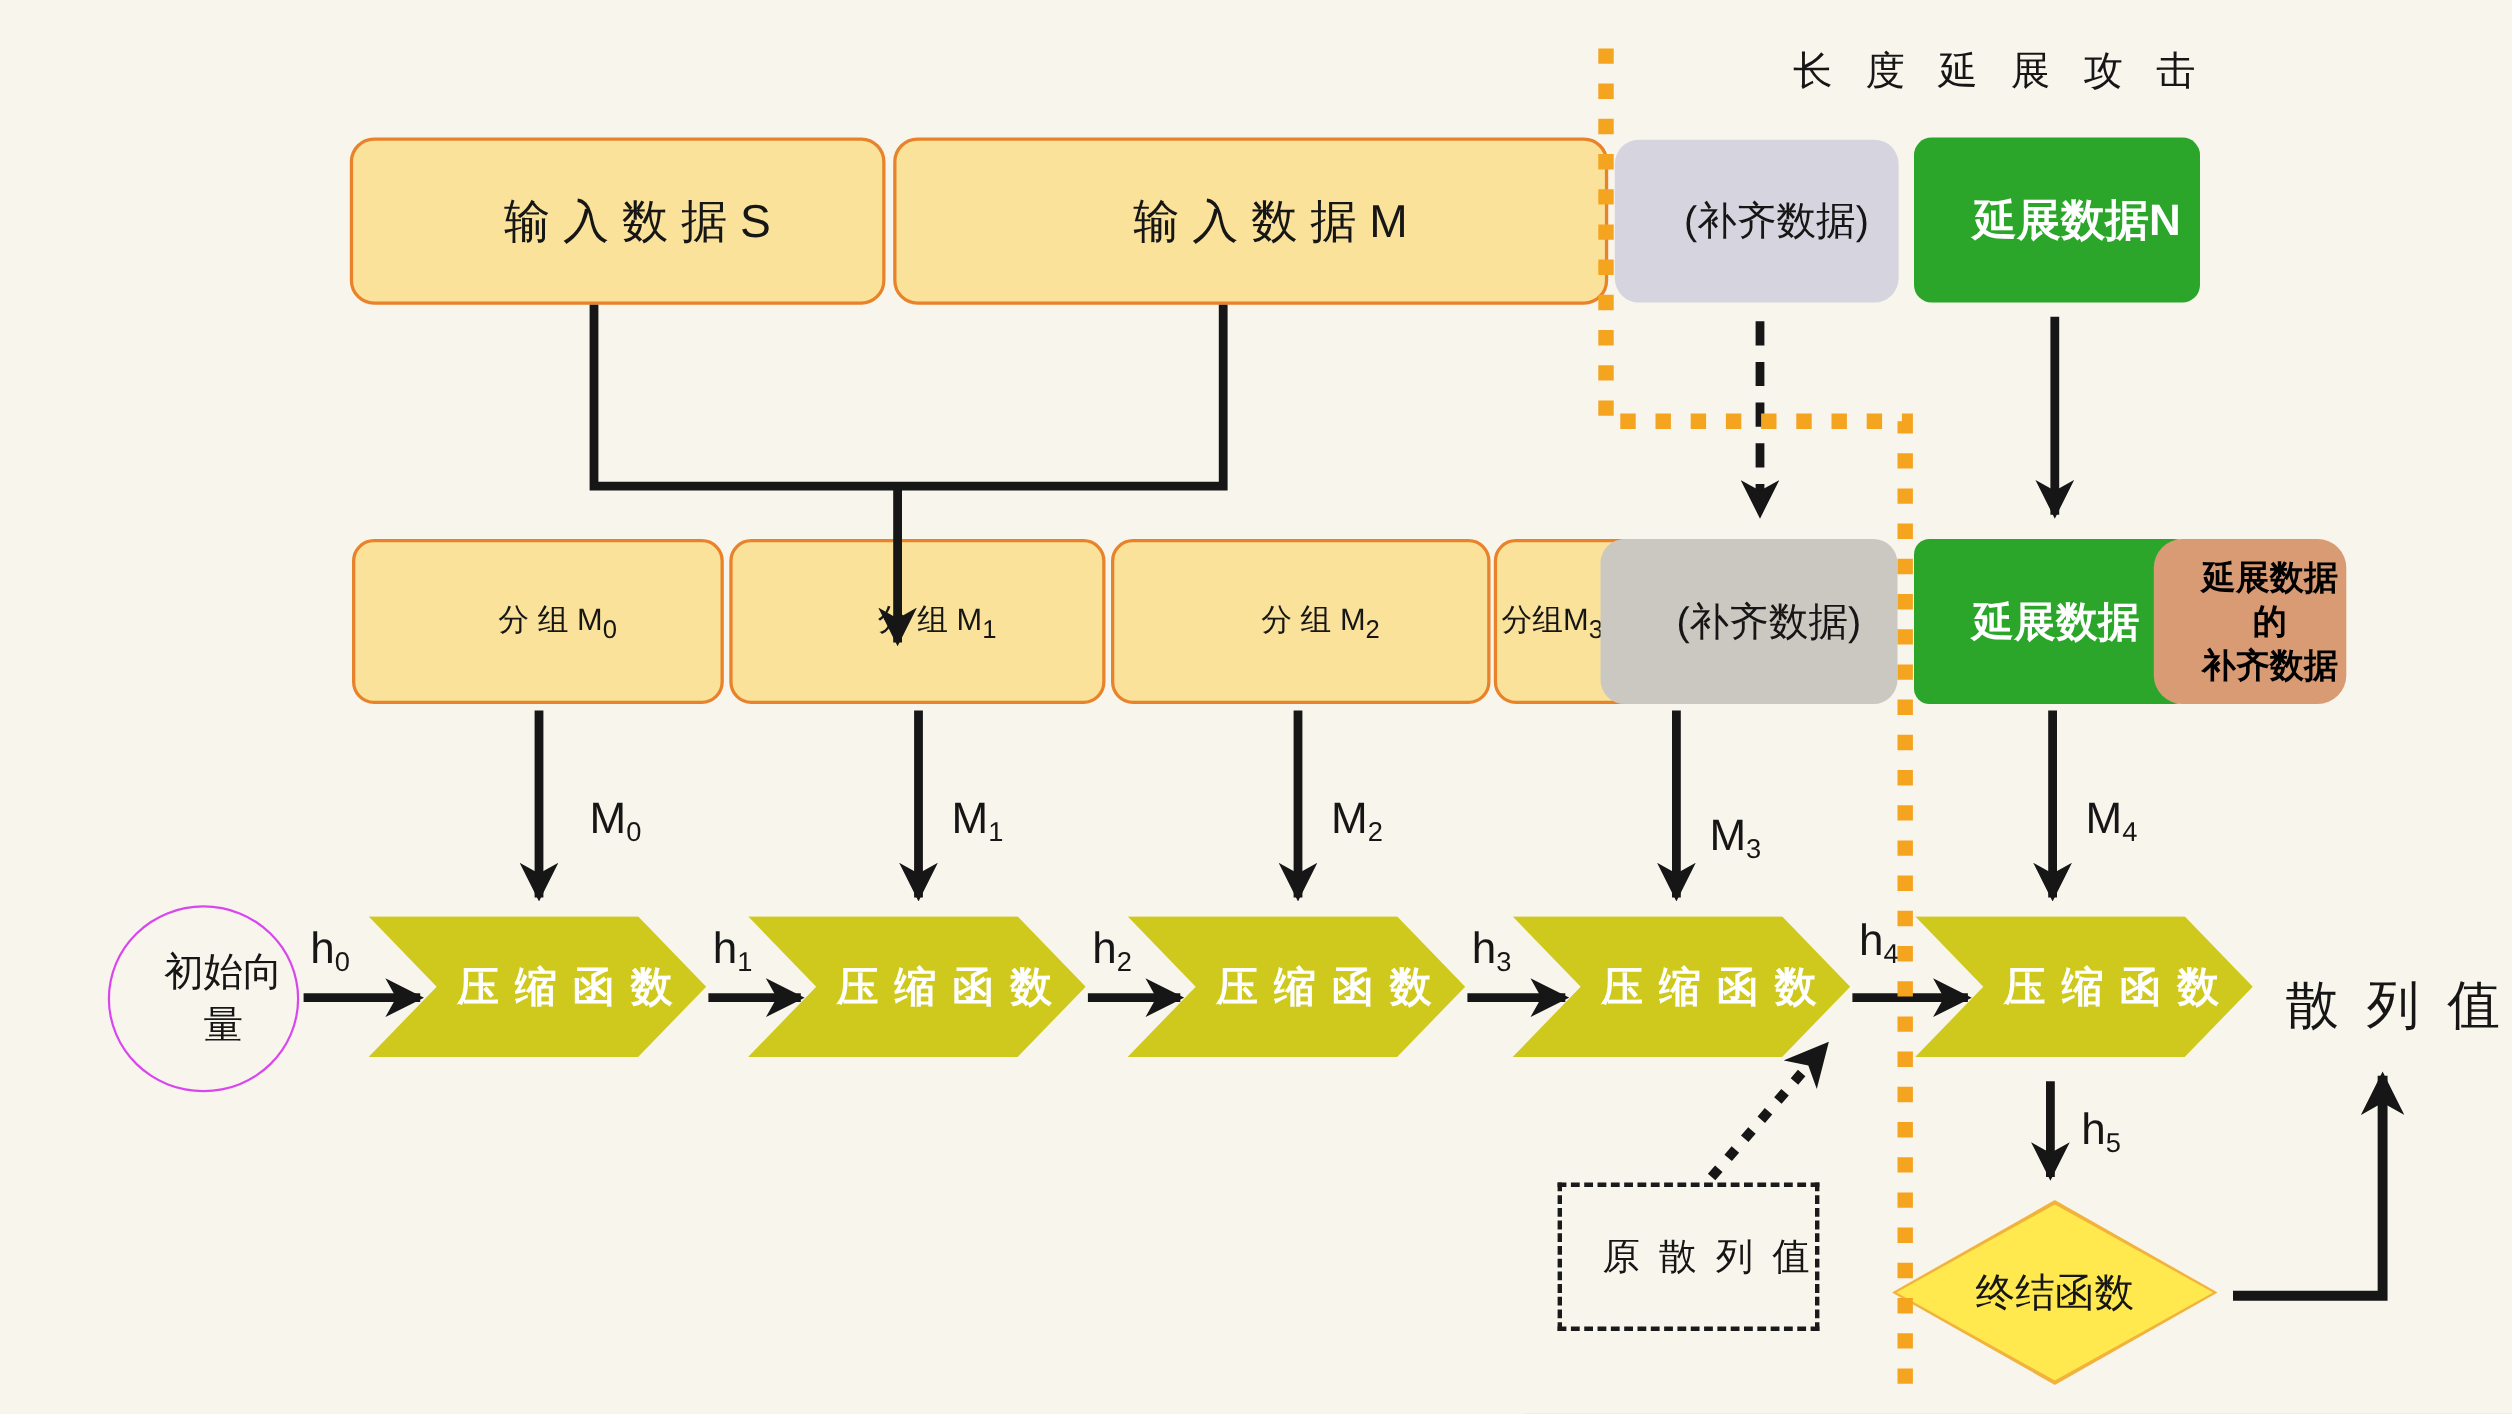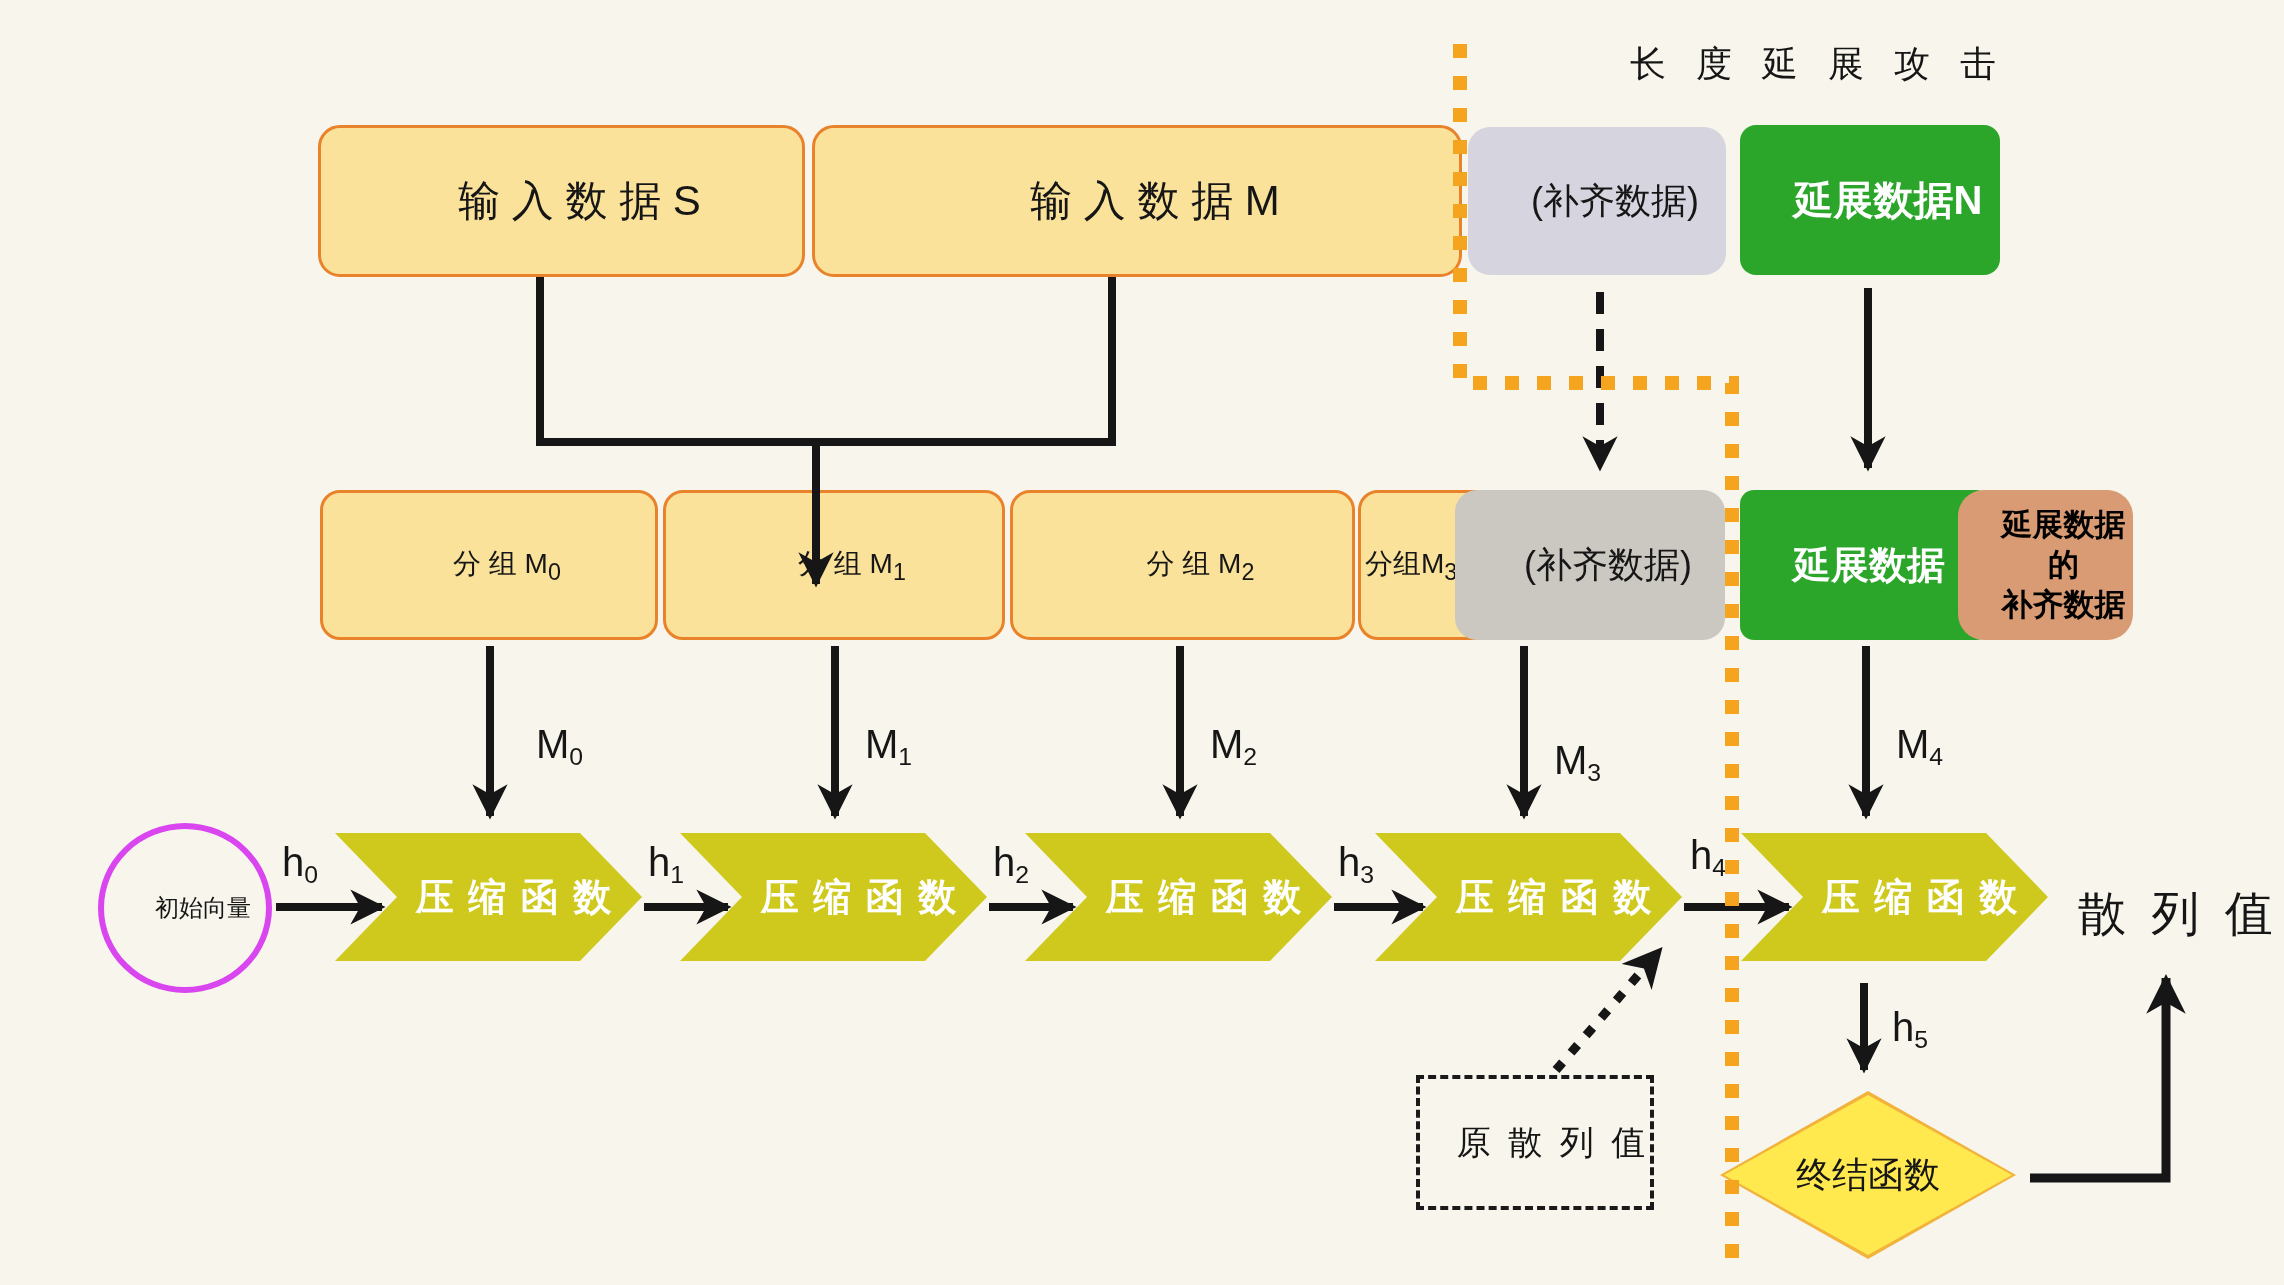--- a/index.html
+++ b/index.html
@@ -28,22 +28,22 @@
     top:833px;width:307px;height:128px;
     background:#CFC91E;
     clip-path:polygon(0 0, calc(100% - 62px) 0, 100% 50%, calc(100% - 62px) 100%, 0 100%, 62px 50%);
     color:#FFFFFF;font-size:38px;font-weight:600;letter-spacing:2px;
     display:flex;align-items:center;justify-content:center;
     padding-left:52px;
   }
 
   .circle{
     left:98px;top:823px;width:174px;height:170px;
-    border:6px solid #d946ef;border-radius:50%;
-    background:#F8F5EC;font-size:24px;font-weight:500;
+    border:2px solid #d946ef;border-radius:50%;
+    background:#F8F5EC;font-size:36px;font-weight:500;
   }
 
   .mh-label{font-size:40px;font-weight:500;white-space:nowrap;}
   .mh-label sub{font-size:0.62em;vertical-align:-0.3em;}
 
   .title-label{font-size:36px;font-weight:500;letter-spacing:10px;white-space:nowrap;}
   .hash-label{font-size:48px;font-weight:400;letter-spacing:6px;white-space:nowrap;}
 
   .dashed-box{
     border:4px dashed #1a1a1a;

